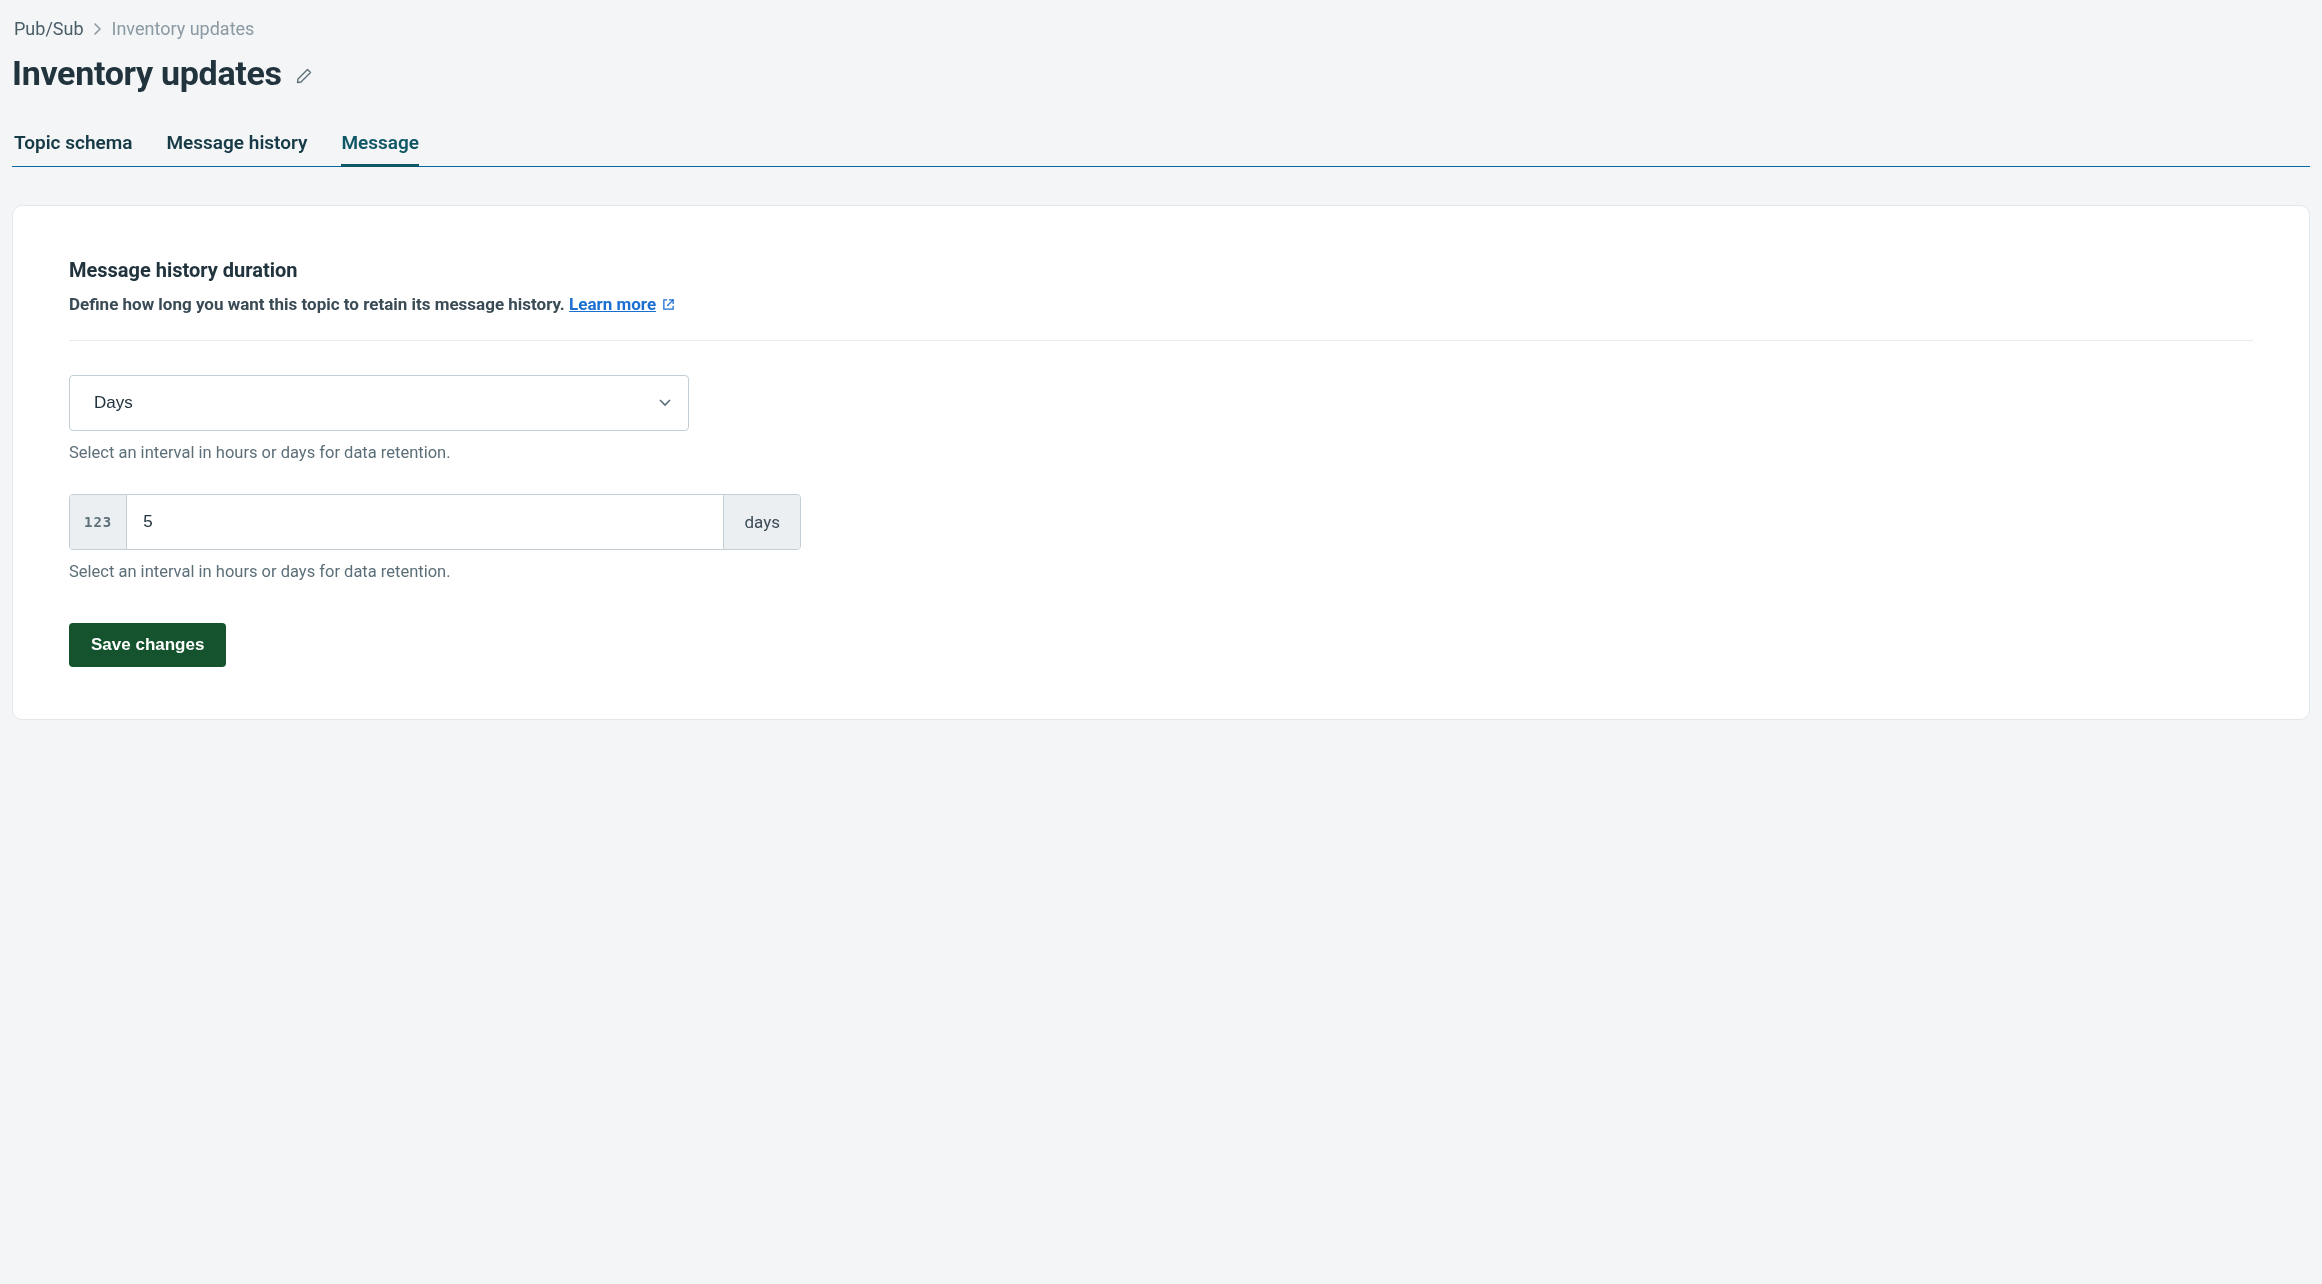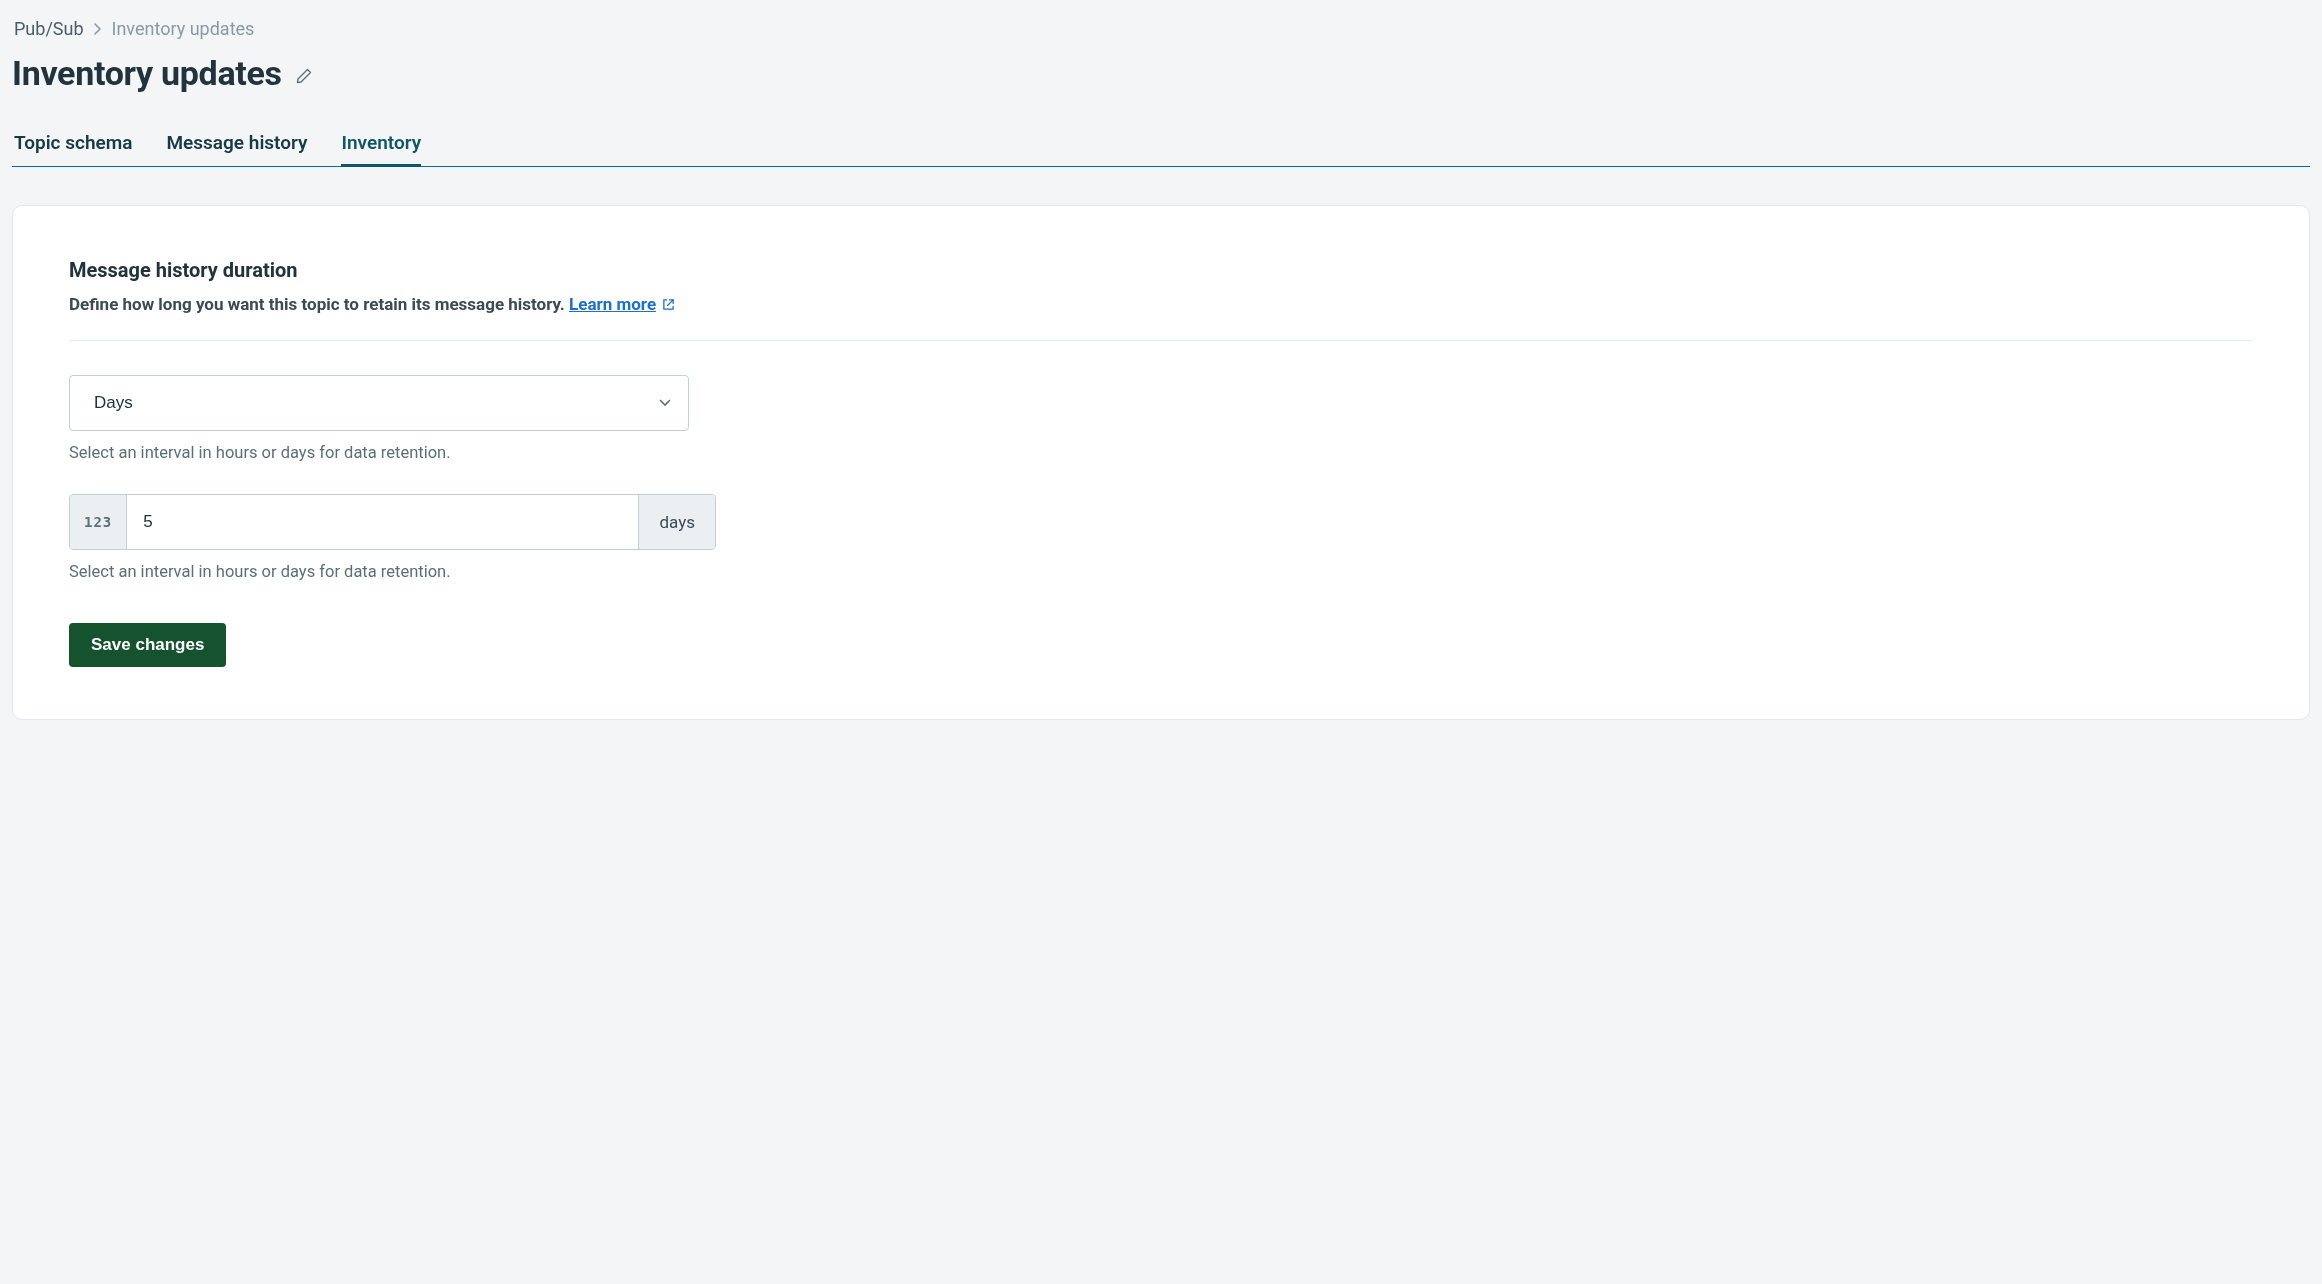--- a/index.html
+++ b/index.html
@@ -136,21 +136,21 @@
     color: #5c6f79;
   }
   .select-caret svg { width: 12px; height: 8px; display:block; }
   .help-text {
     font-size: 16.5px;
     color: #5c6f79;
     margin-top: 12px;
   }
   .input-group {
     display: flex;
-    width: 647px;
+    width: 732px;
     max-width: 100%;
     border: 1px solid #c3ced5;
     border-radius: 4px;
     overflow: hidden;
     height: 56px;
   }
   .input-addon {
     background: #eceff2;
     color: #5c6f79;
     display: flex;
@@ -213,21 +213,21 @@
     <span class="edit-icon">
       <svg viewBox="0 0 16 16" fill="none">
         <path d="M11.5 1.5 L14.5 4.5 L5 14 L1.5 14.5 L2 11 Z" stroke="#5c6f79" stroke-width="1.4" stroke-linejoin="round"></path>
       </svg>
     </span>
   </div>
 
   <div class="tabs">
     <div class="tab">Topic schema</div>
     <div class="tab">Message history</div>
-    <div class="tab active">Inventory</div>
+    <div class="tab active">Message</div>
   </div>
 
   <div class="card">
     <div class="section-title">Message history duration</div>
     <p class="section-desc">
       <span>Define how long you want this topic to retain its message history. </span>
       <a class="learn-more">
         <span>Learn more</span>
         <span class="ext-icon">
           <svg viewBox="0 0 14 14" fill="none">

